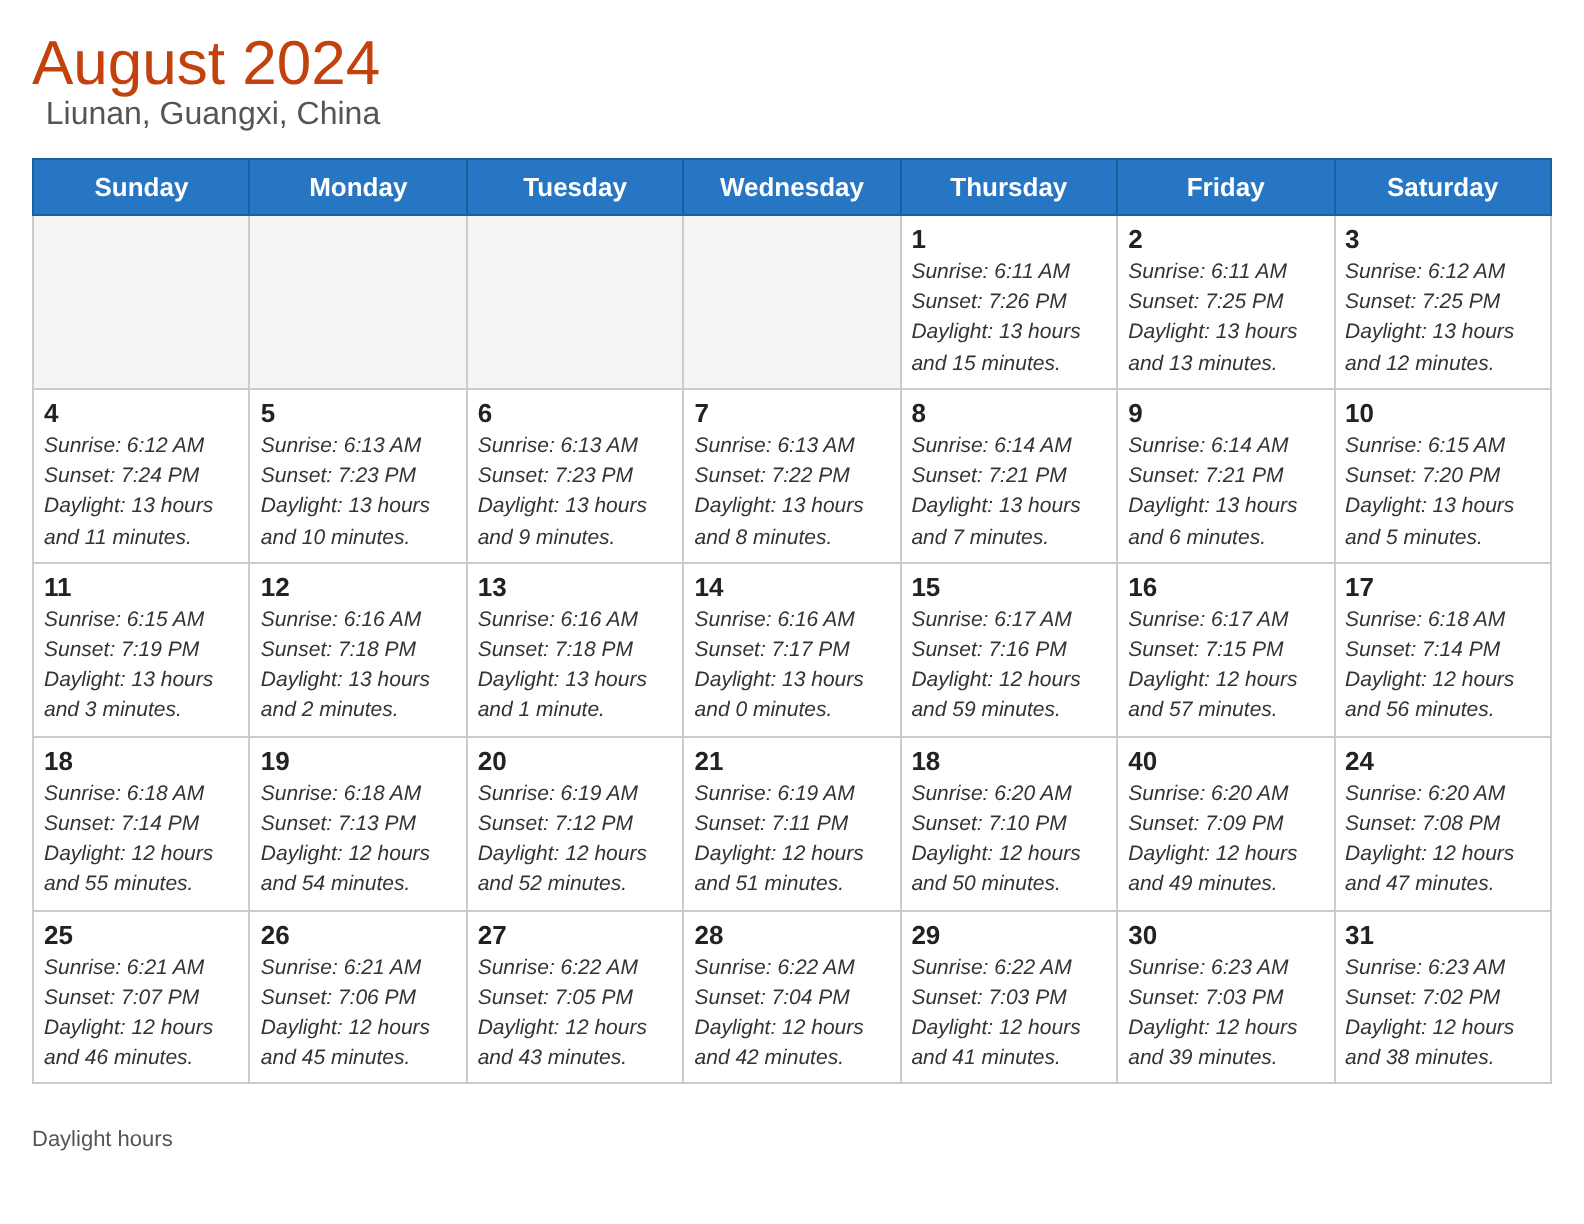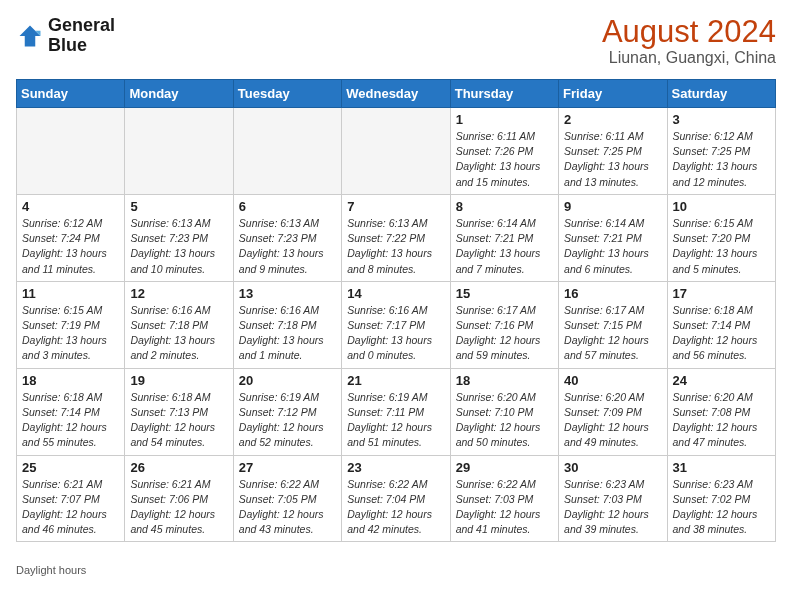--- a/index.html
+++ b/index.html
@@ -52,21 +52,21 @@
       width: 100%;
       border-collapse: collapse;
       table-layout: fixed;
     }
     th {
       background-color: #2676c3;
       color: #fff;
       font-size: 13px;
       font-weight: bold;
       padding: 6px 4px;
-      text-align: left;
+      text-align: center;
       border: 1px solid #1a5fa0;
     }
     td {
       border: 1px solid #ccc;
       vertical-align: top;
       padding: 4px 5px;
       font-size: 10.5px;
       color: #222;
       height: 80px;
       background: #fff;
@@ -90,31 +90,20 @@
       margin-top: 22px;
       font-size: 11px;
       color: #555;
       text-align: left;
     }
   </style>
 </head>
 <body>
 
 <div class="header-area">
-  <div class="logo">
-    <svg class="logo-icon" viewBox="0 0 32 32" xmlns="http://www.w3.org/2000/svg">
-      <rect x="0" y="0" width="32" height="32" fill="white"></rect>
-      <polygon points="16,4 28,16 22,16 22,28 10,28 10,16 4,16" fill="#2676c3"></polygon>
-      <polygon points="22,10 28,10 28,16" fill="#5aabdf"></polygon>
-    </svg>
-    <div class="logo-text">
-      <span>General</span>
-      <span>Blue</span>
-    </div>
-  </div>
   <div class="title-area">
     <div class="month-title">August 2024</div>
     <div class="location-title">Liunan, Guangxi, China</div>
   </div>
 </div>
 
 <table>
   <thead>
     <tr>
     <th>Sunday</th>
@@ -242,21 +231,21 @@
         </td>
         <td>
           <span class="day-num">26</span>
           <div class="day-info">Sunrise: 6:21 AM<br>Sunset: 7:06 PM<br>Daylight: 12 hours and 45 minutes.</div>
         </td>
         <td>
           <span class="day-num">27</span>
           <div class="day-info">Sunrise: 6:22 AM<br>Sunset: 7:05 PM<br>Daylight: 12 hours and 43 minutes.</div>
         </td>
         <td>
-          <span class="day-num">23</span>
+          <span class="day-num">28</span>
           <div class="day-info">Sunrise: 6:22 AM<br>Sunset: 7:04 PM<br>Daylight: 12 hours and 42 minutes.</div>
         </td>
         <td>
           <span class="day-num">29</span>
           <div class="day-info">Sunrise: 6:22 AM<br>Sunset: 7:03 PM<br>Daylight: 12 hours and 41 minutes.</div>
         </td>
         <td>
           <span class="day-num">30</span>
           <div class="day-info">Sunrise: 6:23 AM<br>Sunset: 7:03 PM<br>Daylight: 12 hours and 39 minutes.</div>
         </td>

